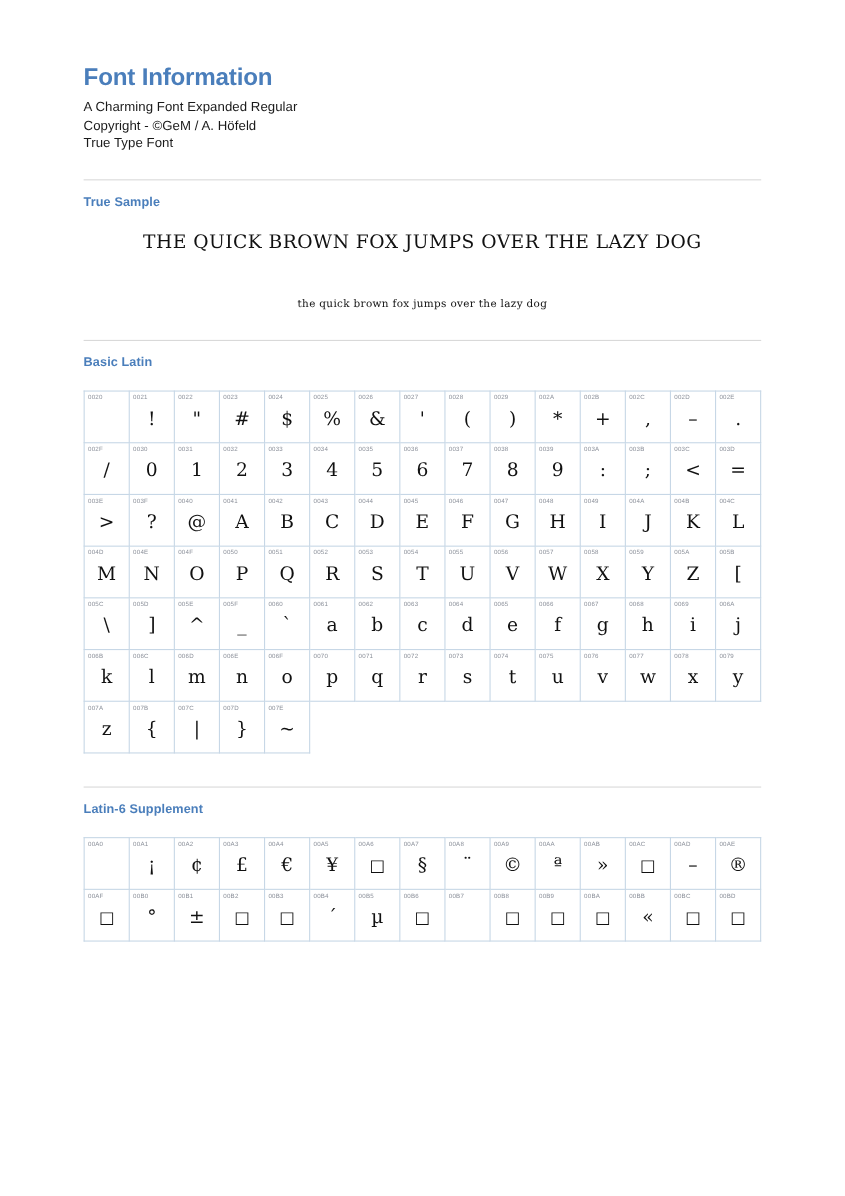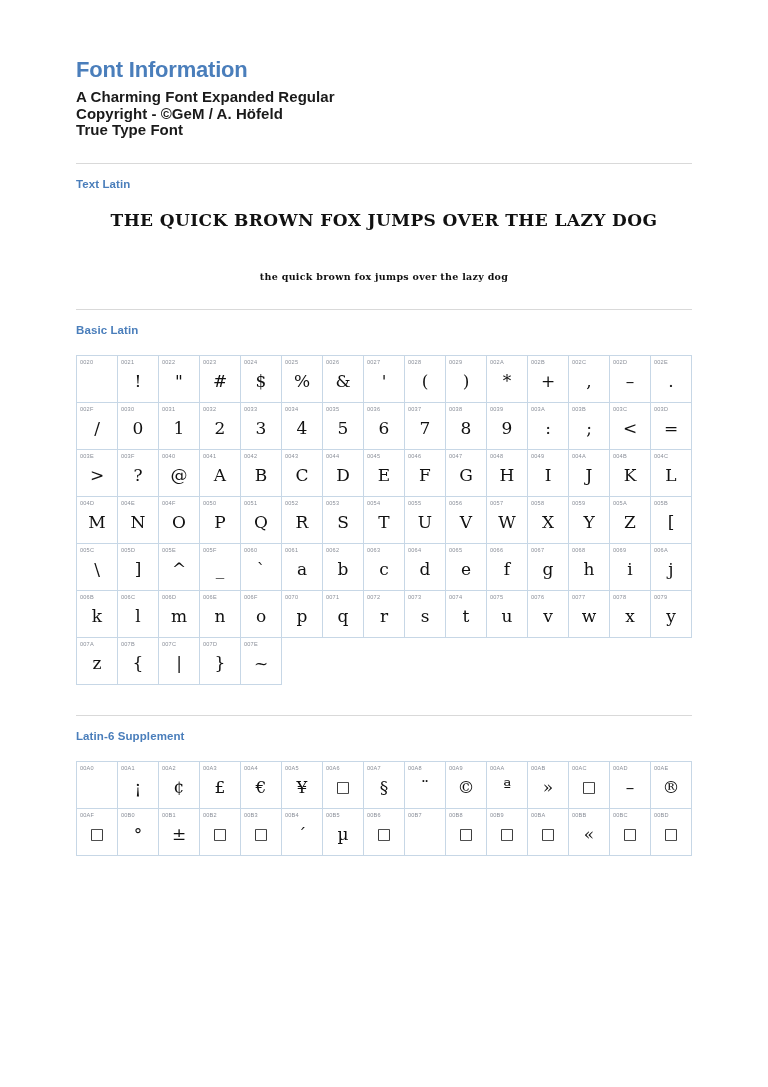--- a/index.html
+++ b/index.html
@@ -32,22 +32,22 @@
   .doc-title {
     color: #4a7ebb;
     font-size: 22px;
     font-weight: bold;
     letter-spacing: -0.2px;
     line-height: 1.1;
     margin: 0 0 7px 0;
   }
   .meta-line {
     color: #1a1a1a;
-    font-size: 15px;
-    font-weight: bold;
+    font-size: 12px;
+    font-weight: normal;
     line-height: 16.5px;
     letter-spacing: 0.05px;
     white-space: nowrap;
   }
 
   
   .rule {
     height: 1px;
     background: #d9d9d9;
     width: 616px;
@@ -58,21 +58,20 @@
     font-weight: bold;
     letter-spacing: 0.1px;
   }
 
   
   .sample-upper, .sample-lower {
     text-align: center;
     color: #111;
     font-family: "DejaVu Serif", serif;
     white-space: nowrap;
-    font-weight: bold;
   }
   .sample-upper {
     font-size: 17px;
     letter-spacing: 0.4px;
   }
   .sample-lower {
     font-size: 9.5px;
     letter-spacing: 0.3px;
   }
 
@@ -124,21 +123,21 @@
     <div>
       <div class="doc-title">Font Information</div>
       <div class="meta-line">A Charming Font Expanded Regular</div>
       <div class="meta-line">Copyright - ©GeM / A. Höfeld</div>
       <div class="meta-line">True Type Font</div>
     </div>
 
     <div style="height:24px"></div>
     <div class="rule"></div>
     <div style="height:14px"></div>
-    <div class="section-title">Text Latin</div>
+    <div class="section-title">True Sample</div>
 
     <div style="height:20px"></div>
     <div class="sample-upper">THE QUICK BROWN FOX JUMPS OVER THE LAZY DOG</div>
     <div style="height:41px"></div>
     <div class="sample-lower">the quick brown fox jumps over the lazy dog</div>
 
     <div style="height:27px"></div>
     <div class="rule"></div>
     <div style="height:14px"></div>
     <div class="section-title">Basic Latin</div>

